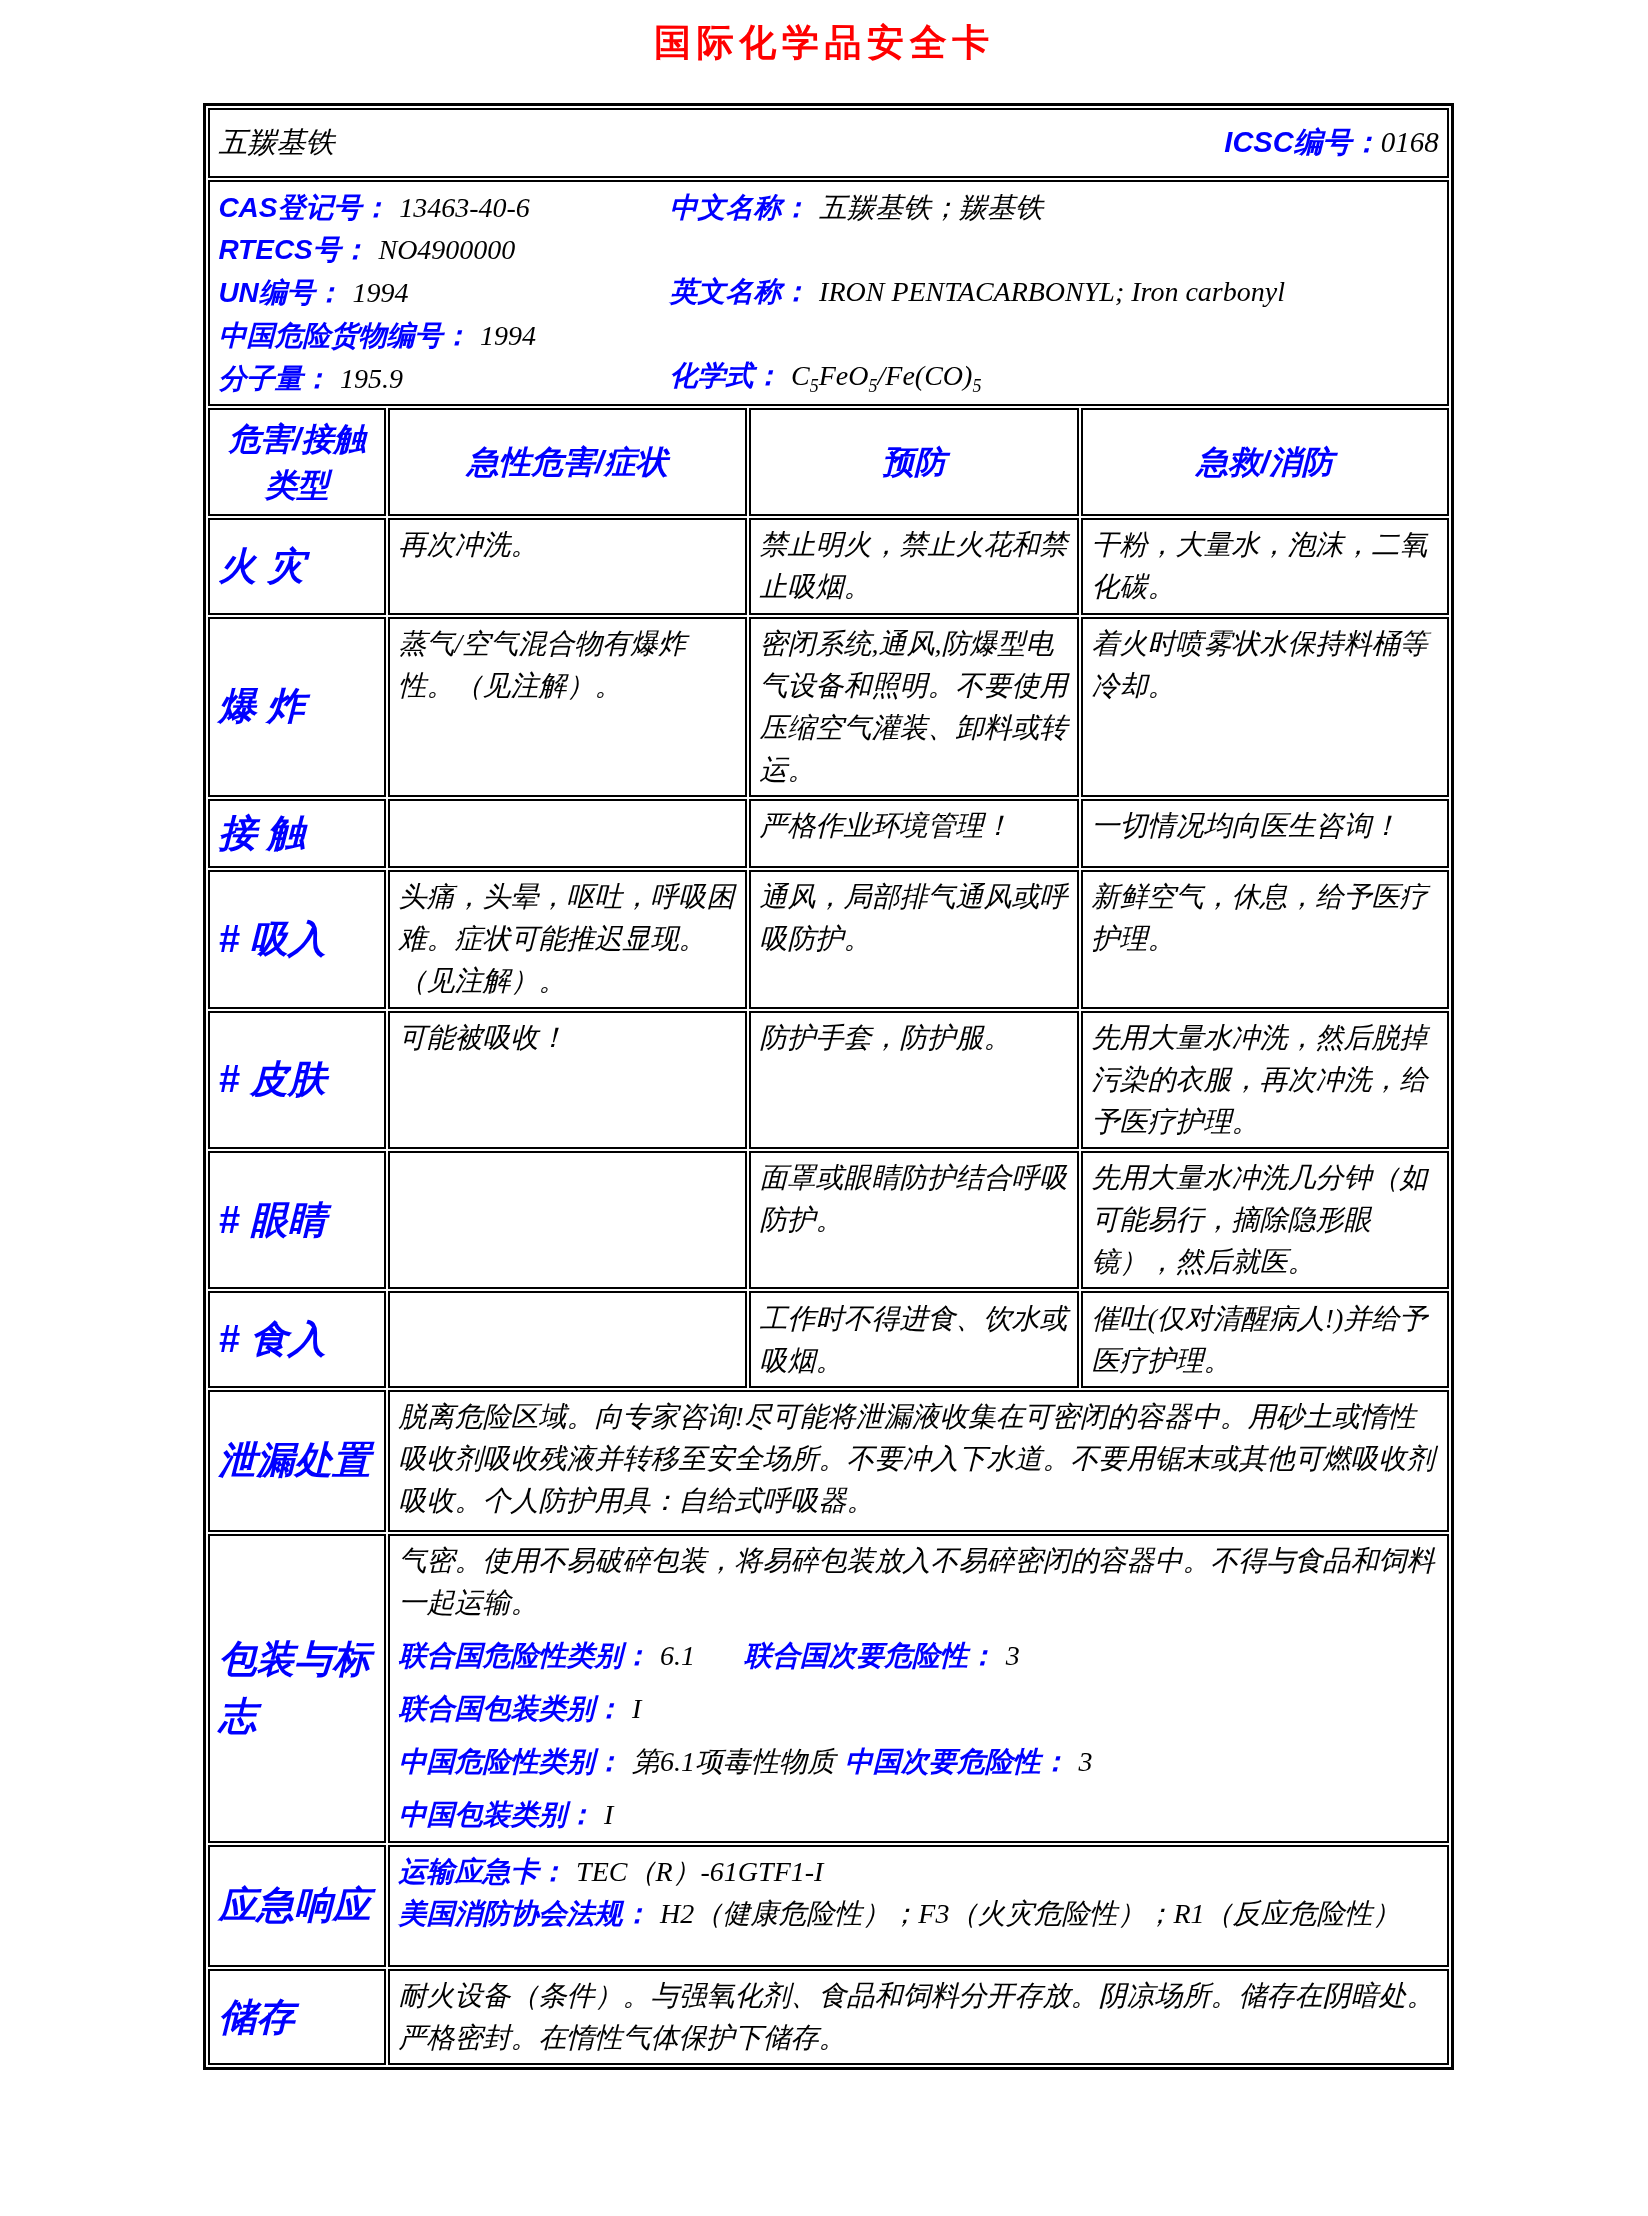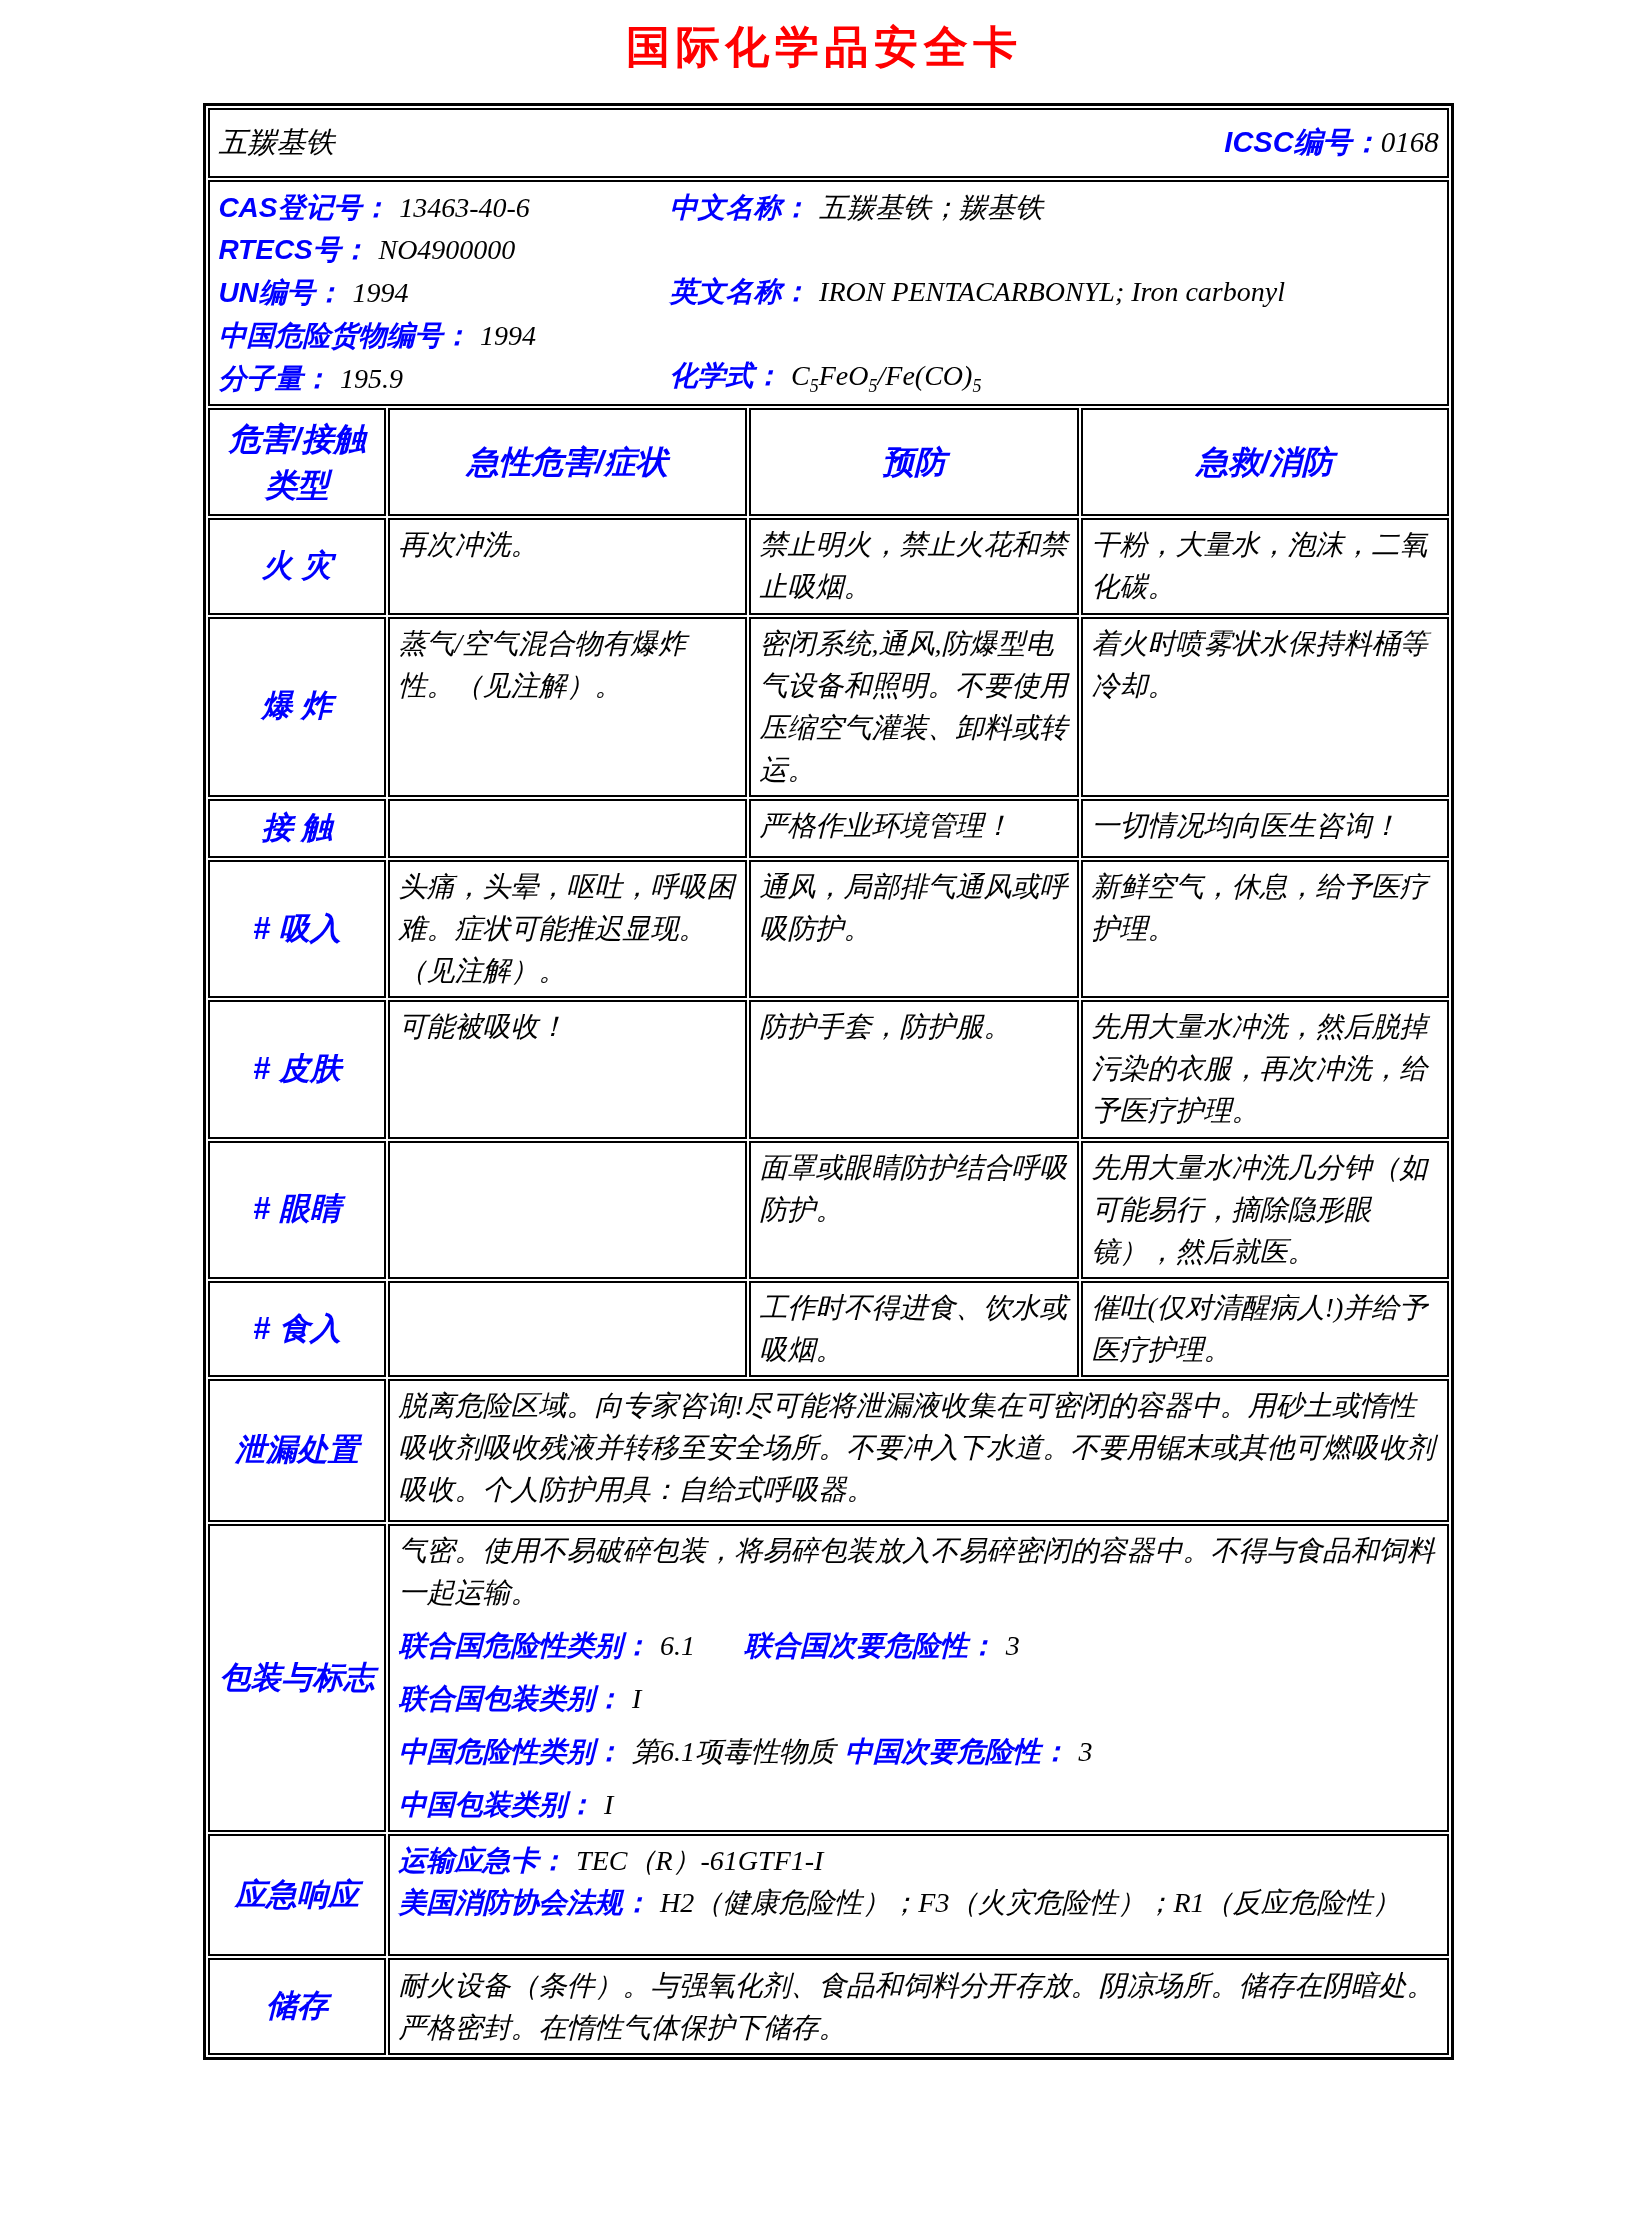--- a/index.html
+++ b/index.html
@@ -11,21 +11,21 @@
     width: 1649px;
     height: 2216px;
     position: relative;
     font-family: "Liberation Serif", serif;
     color: #000000;
   }
   .page-title {
     padding-top: 18px;
     text-align: center;
     color: #ff0000;
-    font-size: 44px;
+    font-size: 37px;
     font-weight: bold;
     font-family: "Liberation Sans", sans-serif;
     letter-spacing: 5.6px;
   }
   table.card {
     position: absolute;
     left: 203px;
     top: 103px;
     width: 1246px;
     table-layout: fixed;
@@ -47,23 +47,22 @@
   .lbl {
     color: #0000ff;
     font-weight: bold;
     font-family: "Liberation Sans", sans-serif;
   }
   .val { color: #000000; }
   .type-cell {
     color: #0000ff;
     font-weight: bold;
     font-family: "Liberation Sans", sans-serif;
-    text-align: center;
     vertical-align: middle;
-    font-size: 31px;
+    font-size: 38px;
   }
   .hdr-cell {
     color: #0000ff;
     font-weight: bold;
     font-family: "Liberation Sans", sans-serif;
     text-align: center;
     vertical-align: middle;
     font-size: 32px;
     line-height: 1.45;
   }

